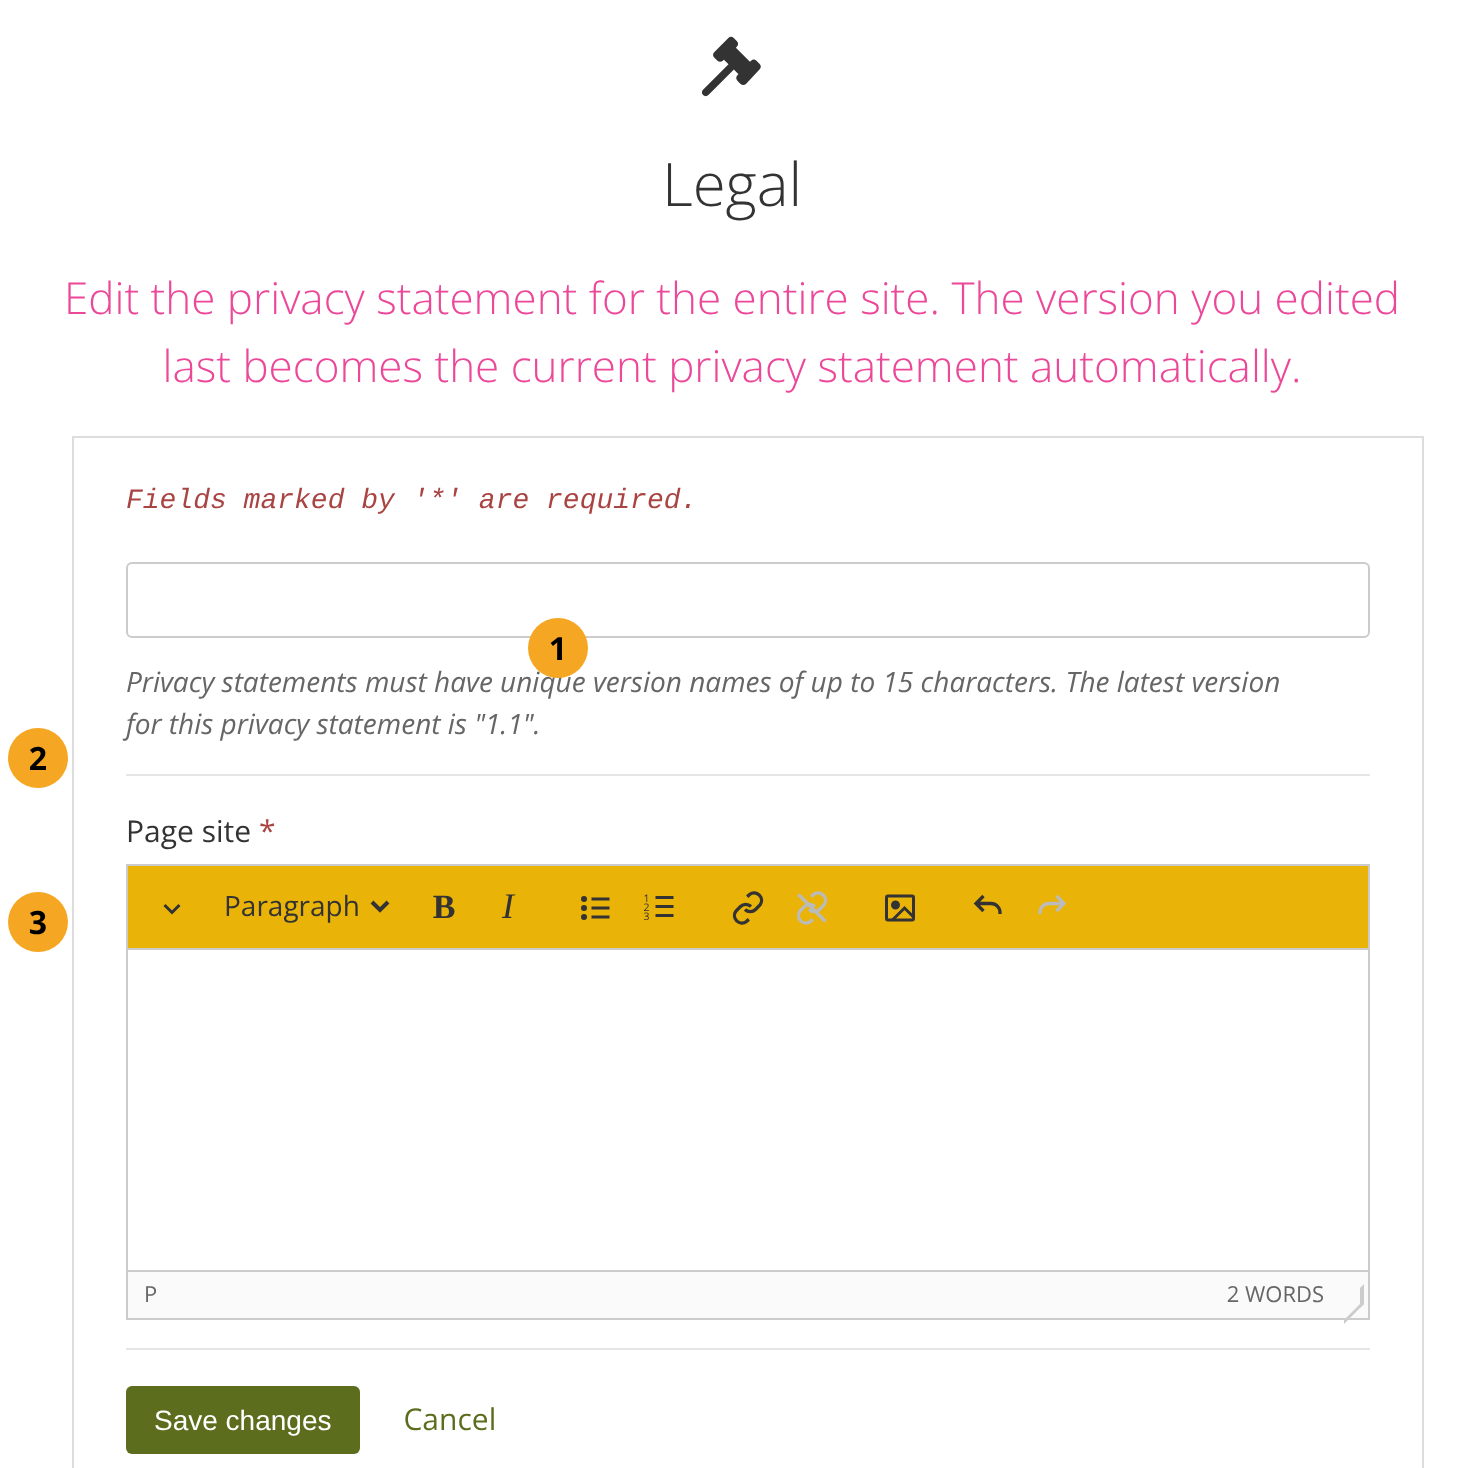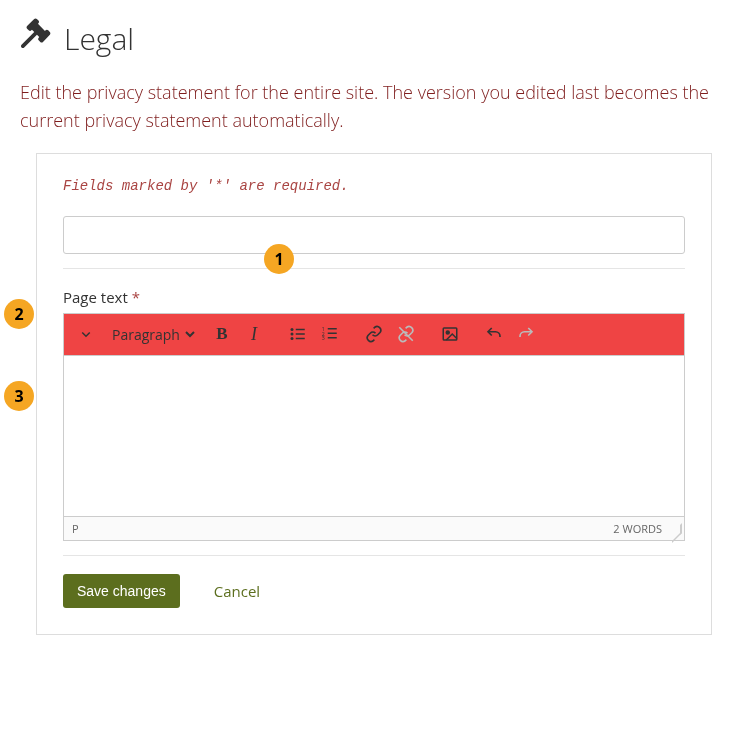--- a/index.html
+++ b/index.html
@@ -12,28 +12,30 @@
     width: 732px;
   }
   h1 {
     font-size: 30px;
     font-weight: 300;
     color: #333;
     margin: 0 0 20px 0;
     display: flex;
     align-items: center;
     gap: 12px;
+    flex-direction: column;
   }
   h1 svg { width: 32px; height: 32px; }
   .intro {
-    font-size: 18px;
-    color: #7f1d1d;
+    font-size: 22px;
+    color: #ec4899;
     line-height: 1.55;
     margin: 0 0 18px 0;
     font-weight: 300;
+    text-align: center;
   }
   .form-panel {
     border: 1px solid #ddd;
     margin-left: 16px;
     padding: 24px 26px 26px 26px;
     position: relative;
   }
   .req-note {
     font-style: italic;
     color: #a94442;
@@ -77,21 +79,21 @@
   .editor-wrap {
     border: 1px solid #ccc;
     background: #fff;
   }
   .editor-toolbar {
     display: flex;
     align-items: center;
     gap: 4px;
     padding: 6px 8px;
     border-bottom: 1px solid #ccc;
-    background: #ef4444;
+    background: #eab308;
   }
   .tb-btn {
     width: 28px;
     height: 28px;
     display: flex;
     align-items: center;
     justify-content: center;
     cursor: pointer;
     border-radius: 3px;
     color: #333;
@@ -132,21 +134,21 @@
     height: 10px;
     cursor: se-resize;
     border-right: 2px solid #ccc;
     transform: skewY(-45deg);
     border-bottom: 2px solid #ccc;
   }
   .actions {
     margin-top: 8px;
     display: flex;
     align-items: center;
-    gap: 34px;
+    gap: 22px;
   }
   .btn-primary {
     background: #5c6e1e;
     color: #fff;
     border: none;
     padding: 9px 14px;
     font-size: 14px;
     border-radius: 3px;
     cursor: pointer;
   }
@@ -197,25 +199,26 @@
   <div class="marker" id="m2">2</div>
   <div class="marker" id="m3">3</div>
   <div class="marker" id="m4">4</div>
 
   <div class="req-note">Fields marked by '*' are required.</div>
 
   <div class="field-row">
     <input type="text" class="text-input" value="" style="">
   </div>
 
+  <div class="help-text">Privacy statements must have unique version names of up to 15 characters. The latest version for this privacy statement is "1.1".</div>
 
   <hr class="sep">
 
   <div class="field-label" style="margin-bottom:6px;">
-    <span>Page text</span>
+    <span>Page site</span>
     <span class="req-star">*</span>
   </div>
 
   <div class="editor-wrap">
     <div class="editor-toolbar">
       <div class="tb-btn">
         <svg width="12" height="12" viewBox="0 0 16 16" fill="none" stroke="#333" stroke-width="2">
             <path d="M3 6l5 5 5-5"></path>
           </svg>
       </div>

